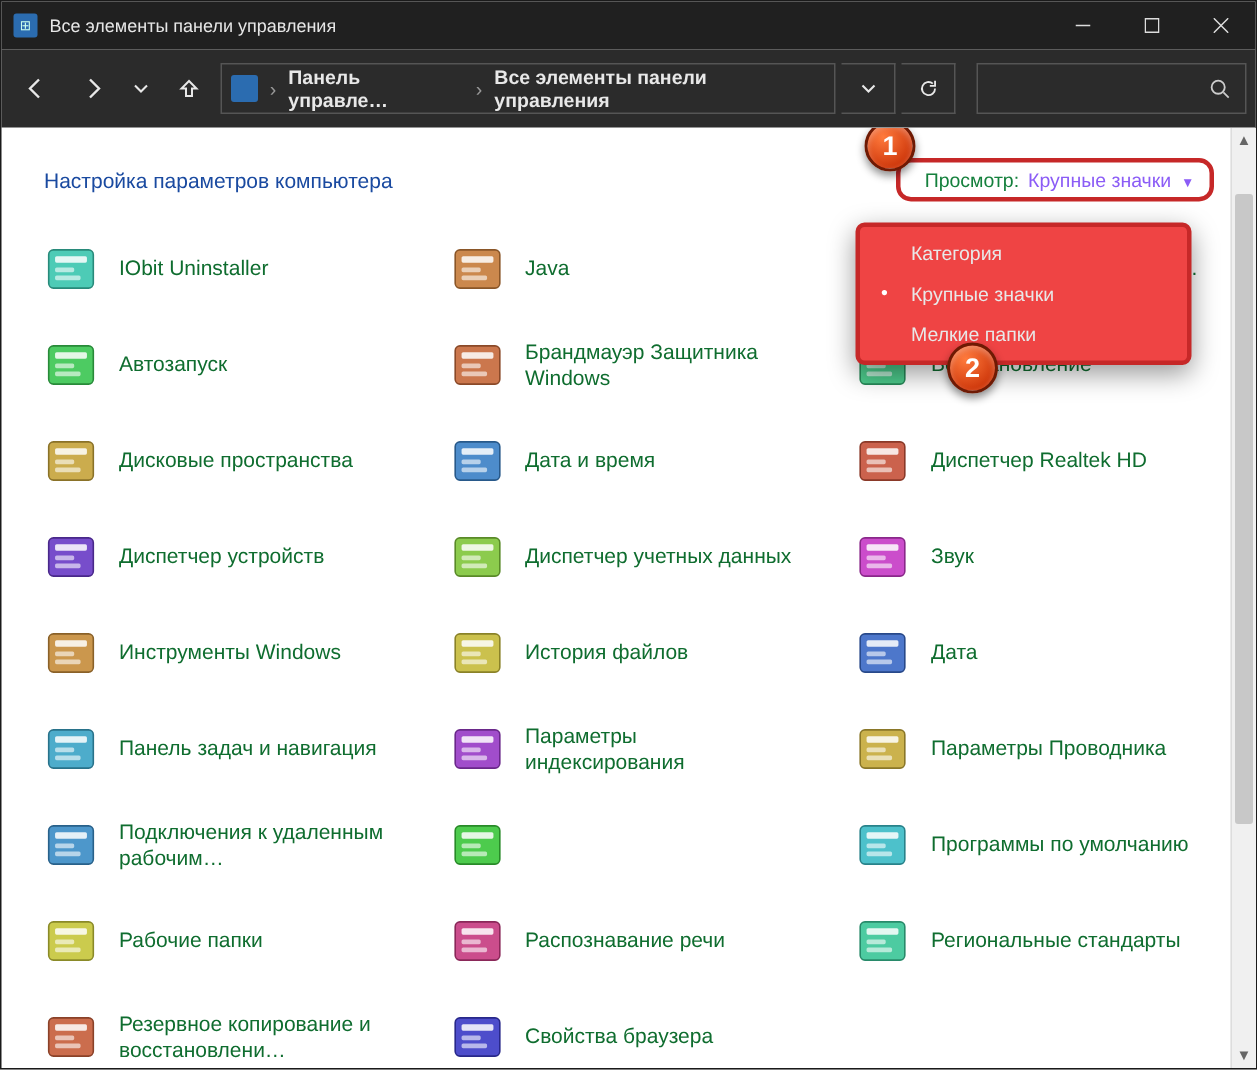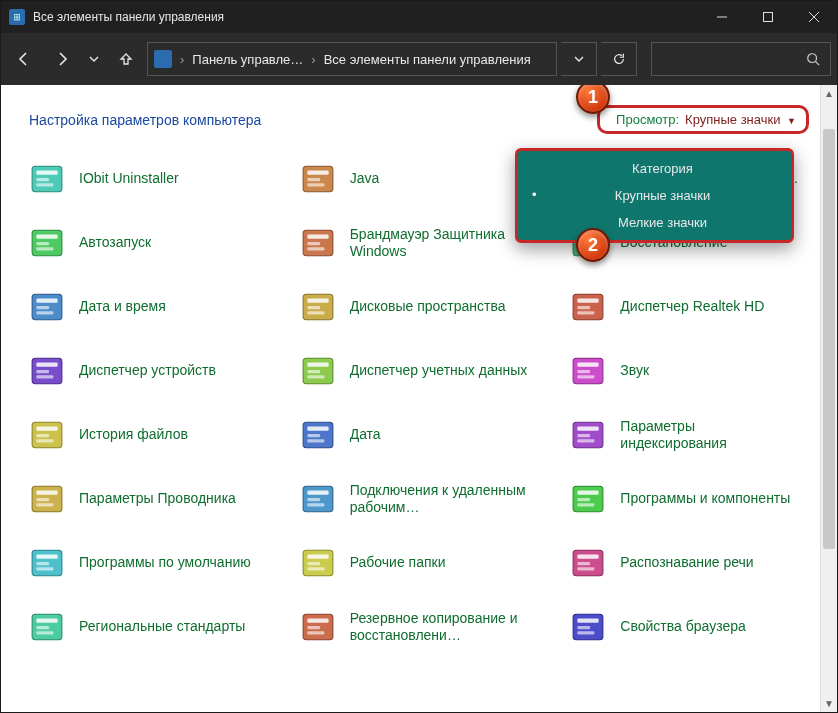--- a/index.html
+++ b/index.html
@@ -31,21 +31,21 @@
   }
   .navbtn {
     width: 34px; height: 34px; display:flex; align-items:center; justify-content:center;
     color:#e8e8e8; border-radius:2px; cursor:pointer;
   }
   .address {
     flex:1; height:34px; border:1px solid #555; background:#2b2b2b;
     display:flex; align-items:center; padding:0 6px; gap:8px; color:#e8e8e8; font-size:13px;
   }
   .address .sep { color:#999; }
-  .address .crumb { cursor:pointer; }
+  .address .crumb { cursor:pointer;font-weight:bold; }
   .address .appicon2 {
     width:18px; height:18px; background:#2b6cb0; border-radius:2px; display:inline-block;
   }
   .addr-chev, .addr-refresh {
     width:36px; height:34px; border:1px solid #555; border-left:none;
     display:flex; align-items:center; justify-content:center; color:#e8e8e8; cursor:pointer;
   }
   .searchbox {
     width:180px; height:34px; border:1px solid #555; margin-left:10px;
     display:flex; align-items:center; justify-content:flex-end; padding:0 10px; color:#ccc;
@@ -55,21 +55,21 @@
   .content {
     flex:1; background:#fff; padding: 16px 8px 10px 24px;
     overflow:auto; position:relative;
   }
   .header-row {
     display:flex; align-items:center; justify-content:space-between;
     padding: 4px 20px 18px 4px;
   }
   .page-title { color:#1a4aa0; font-size:14px; }
   .view-label { color:#15803d; font-size:13px; margin-right:6px;}
-  .view-value { color:#7f1d1d; font-size:13px; cursor:pointer; }
+  .view-value { color:#8b5cf6; font-size:13px; cursor:pointer; }
   .view-value .tri { font-size:9px; margin-left:3px; }
   .view-wrap {
     border:3px solid #c62828; border-radius:10px;
     padding:4px 10px 4px 16px;
     display:flex; align-items:center;
     position:relative;
   }
 
   
   .grid {
@@ -82,24 +82,24 @@
   }
   .icon {
     width:36px; height:36px; display:flex; align-items:center; justify-content:center;
     flex:0 0 36px;
   }
   .icon svg { width:34px; height:34px; }
   .label { color:#0f6d2f; font-size:14px; line-height:1.25; max-width:180px; }
 
   
   .dropdown {
-    position:absolute; top:40px; right:12px; width:279px;
-    background:#0f766e; color:#e8e8e8; font-size:13px;
+    position:absolute; top:40px; right:12px; width:224px;
+    background:#ef4444; color:#e8e8e8; font-size:13px;
     border:3px solid #c62828; border-radius:6px;
-    padding:4px 0; z-index:5; box-shadow:0 6px 18px rgba(0,0,0,.4);text-align:center;
+    padding:4px 0; z-index:5; box-shadow:0 6px 18px rgba(0,0,0,.4);
   }
   .dropdown .mi {
     padding:6px 18px 6px 34px; cursor:pointer; position:relative;
   }
   .dropdown .mi.sel::before {
     content:"•"; position:absolute; left:14px; top:5px; color:#fff;
   }
 
   
   .badge {
@@ -205,21 +205,21 @@
         <span class="view-label">Просмотр:</span>
         <span class="view-value">
           <span>Крупные значки</span>
           <span class="tri">▼</span>
         </span>
         <div class="badge" style="top:-28px; left:-24px;">1</div>
 
         <div class="dropdown">
           <div class="mi"><span>Категория</span></div>
           <div class="mi sel"><span>Крупные значки</span></div>
-          <div class="mi"><span>Мелкие значки</span></div>
+          <div class="mi"><span>Мелкие папки</span></div>
           <div class="badge" style="bottom:-22px; left:58px;">2</div>
         </div>
       </div>
     </div>
 
     <div class="grid" id="grid">
         <div class="item">
     <div class="icon">
             <svg viewBox="0 0 32 32">
     <rect x="2" y="4" width="28" height="24" rx="3" fill="hsl(170 55% 55%)" stroke="hsl(170 55% 35%)" stroke-width="1"></rect>
@@ -281,42 +281,42 @@
     <rect x="6" y="8" width="20" height="4" rx="1" fill="rgba(255,255,255,.85)"></rect>
     <rect x="6" y="15" width="12" height="3" rx="1" fill="rgba(255,255,255,.6)"></rect>
     <rect x="6" y="20" width="16" height="3" rx="1" fill="rgba(255,255,255,.6)"></rect>
   </svg>
           </div>
     <div class="label">Восстановление</div>
         </div>
         <div class="item">
     <div class="icon">
             <svg viewBox="0 0 32 32">
+    <rect x="2" y="4" width="28" height="24" rx="3" fill="hsl(45 55% 55%)" stroke="hsl(45 55% 35%)" stroke-width="1"></rect>
+    <rect x="6" y="8" width="20" height="4" rx="1" fill="rgba(255,255,255,.85)"></rect>
+    <rect x="6" y="15" width="12" height="3" rx="1" fill="rgba(255,255,255,.6)"></rect>
+    <rect x="6" y="20" width="16" height="3" rx="1" fill="rgba(255,255,255,.6)"></rect>
+  </svg>
+          </div>
+    <div class="label">Дисковые пространства</div>
+        </div>
+        <div class="item">
+    <div class="icon">
+            <svg viewBox="0 0 32 32">
     <rect x="2" y="4" width="28" height="24" rx="3" fill="hsl(210 55% 55%)" stroke="hsl(210 55% 35%)" stroke-width="1"></rect>
     <rect x="6" y="8" width="20" height="4" rx="1" fill="rgba(255,255,255,.85)"></rect>
     <rect x="6" y="15" width="12" height="3" rx="1" fill="rgba(255,255,255,.6)"></rect>
     <rect x="6" y="20" width="16" height="3" rx="1" fill="rgba(255,255,255,.6)"></rect>
   </svg>
           </div>
     <div class="label">Дата и время</div>
         </div>
         <div class="item">
     <div class="icon">
             <svg viewBox="0 0 32 32">
-    <rect x="2" y="4" width="28" height="24" rx="3" fill="hsl(45 55% 55%)" stroke="hsl(45 55% 35%)" stroke-width="1"></rect>
-    <rect x="6" y="8" width="20" height="4" rx="1" fill="rgba(255,255,255,.85)"></rect>
-    <rect x="6" y="15" width="12" height="3" rx="1" fill="rgba(255,255,255,.6)"></rect>
-    <rect x="6" y="20" width="16" height="3" rx="1" fill="rgba(255,255,255,.6)"></rect>
-  </svg>
-          </div>
-    <div class="label">Дисковые пространства</div>
-        </div>
-        <div class="item">
-    <div class="icon">
-            <svg viewBox="0 0 32 32">
     <rect x="2" y="4" width="28" height="24" rx="3" fill="hsl(10 55% 55%)" stroke="hsl(10 55% 35%)" stroke-width="1"></rect>
     <rect x="6" y="8" width="20" height="4" rx="1" fill="rgba(255,255,255,.85)"></rect>
     <rect x="6" y="15" width="12" height="3" rx="1" fill="rgba(255,255,255,.6)"></rect>
     <rect x="6" y="20" width="16" height="3" rx="1" fill="rgba(255,255,255,.6)"></rect>
   </svg>
           </div>
     <div class="label">Диспетчер Realtek HD</div>
         </div>
         <div class="item">
     <div class="icon">
@@ -347,20 +347,31 @@
     <rect x="6" y="8" width="20" height="4" rx="1" fill="rgba(255,255,255,.85)"></rect>
     <rect x="6" y="15" width="12" height="3" rx="1" fill="rgba(255,255,255,.6)"></rect>
     <rect x="6" y="20" width="16" height="3" rx="1" fill="rgba(255,255,255,.6)"></rect>
   </svg>
           </div>
     <div class="label">Звук</div>
         </div>
         <div class="item">
     <div class="icon">
             <svg viewBox="0 0 32 32">
+    <rect x="2" y="4" width="28" height="24" rx="3" fill="hsl(35 55% 55%)" stroke="hsl(35 55% 35%)" stroke-width="1"></rect>
+    <rect x="6" y="8" width="20" height="4" rx="1" fill="rgba(255,255,255,.85)"></rect>
+    <rect x="6" y="15" width="12" height="3" rx="1" fill="rgba(255,255,255,.6)"></rect>
+    <rect x="6" y="20" width="16" height="3" rx="1" fill="rgba(255,255,255,.6)"></rect>
+  </svg>
+          </div>
+    <div class="label">Инструменты Windows</div>
+        </div>
+        <div class="item">
+    <div class="icon">
+            <svg viewBox="0 0 32 32">
     <rect x="2" y="4" width="28" height="24" rx="3" fill="hsl(55 55% 55%)" stroke="hsl(55 55% 35%)" stroke-width="1"></rect>
     <rect x="6" y="8" width="20" height="4" rx="1" fill="rgba(255,255,255,.85)"></rect>
     <rect x="6" y="15" width="12" height="3" rx="1" fill="rgba(255,255,255,.6)"></rect>
     <rect x="6" y="20" width="16" height="3" rx="1" fill="rgba(255,255,255,.6)"></rect>
   </svg>
           </div>
     <div class="label">История файлов</div>
         </div>
         <div class="item">
     <div class="icon">
@@ -369,20 +380,31 @@
     <rect x="6" y="8" width="20" height="4" rx="1" fill="rgba(255,255,255,.85)"></rect>
     <rect x="6" y="15" width="12" height="3" rx="1" fill="rgba(255,255,255,.6)"></rect>
     <rect x="6" y="20" width="16" height="3" rx="1" fill="rgba(255,255,255,.6)"></rect>
   </svg>
           </div>
     <div class="label">Дата</div>
         </div>
         <div class="item">
     <div class="icon">
             <svg viewBox="0 0 32 32">
+    <rect x="2" y="4" width="28" height="24" rx="3" fill="hsl(195 55% 55%)" stroke="hsl(195 55% 35%)" stroke-width="1"></rect>
+    <rect x="6" y="8" width="20" height="4" rx="1" fill="rgba(255,255,255,.85)"></rect>
+    <rect x="6" y="15" width="12" height="3" rx="1" fill="rgba(255,255,255,.6)"></rect>
+    <rect x="6" y="20" width="16" height="3" rx="1" fill="rgba(255,255,255,.6)"></rect>
+  </svg>
+          </div>
+    <div class="label">Панель задач и навигация</div>
+        </div>
+        <div class="item">
+    <div class="icon">
+            <svg viewBox="0 0 32 32">
     <rect x="2" y="4" width="28" height="24" rx="3" fill="hsl(280 55% 55%)" stroke="hsl(280 55% 35%)" stroke-width="1"></rect>
     <rect x="6" y="8" width="20" height="4" rx="1" fill="rgba(255,255,255,.85)"></rect>
     <rect x="6" y="15" width="12" height="3" rx="1" fill="rgba(255,255,255,.6)"></rect>
     <rect x="6" y="20" width="16" height="3" rx="1" fill="rgba(255,255,255,.6)"></rect>
   </svg>
           </div>
     <div class="label">Параметры индексирования</div>
         </div>
         <div class="item">
     <div class="icon">
@@ -408,21 +430,20 @@
         </div>
         <div class="item">
     <div class="icon">
             <svg viewBox="0 0 32 32">
     <rect x="2" y="4" width="28" height="24" rx="3" fill="hsl(120 55% 55%)" stroke="hsl(120 55% 35%)" stroke-width="1"></rect>
     <rect x="6" y="8" width="20" height="4" rx="1" fill="rgba(255,255,255,.85)"></rect>
     <rect x="6" y="15" width="12" height="3" rx="1" fill="rgba(255,255,255,.6)"></rect>
     <rect x="6" y="20" width="16" height="3" rx="1" fill="rgba(255,255,255,.6)"></rect>
   </svg>
           </div>
-    <div class="label">Программы и компоненты</div>
         </div>
         <div class="item">
     <div class="icon">
             <svg viewBox="0 0 32 32">
     <rect x="2" y="4" width="28" height="24" rx="3" fill="hsl(185 55% 55%)" stroke="hsl(185 55% 35%)" stroke-width="1"></rect>
     <rect x="6" y="8" width="20" height="4" rx="1" fill="rgba(255,255,255,.85)"></rect>
     <rect x="6" y="15" width="12" height="3" rx="1" fill="rgba(255,255,255,.6)"></rect>
     <rect x="6" y="20" width="16" height="3" rx="1" fill="rgba(255,255,255,.6)"></rect>
   </svg>
           </div>

